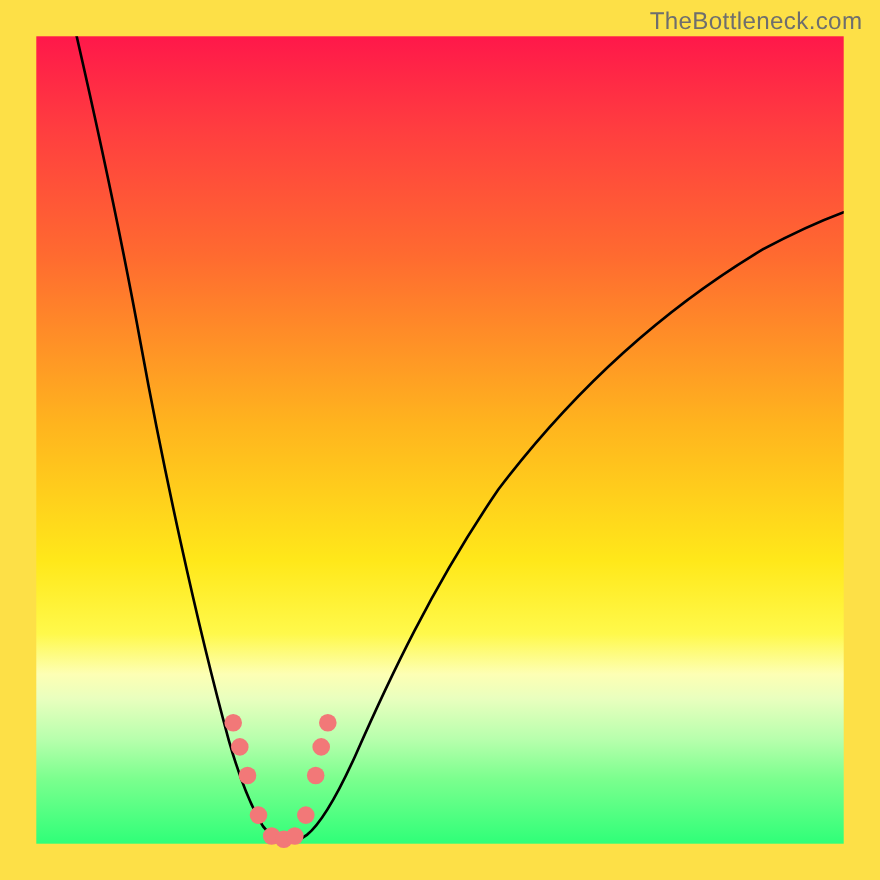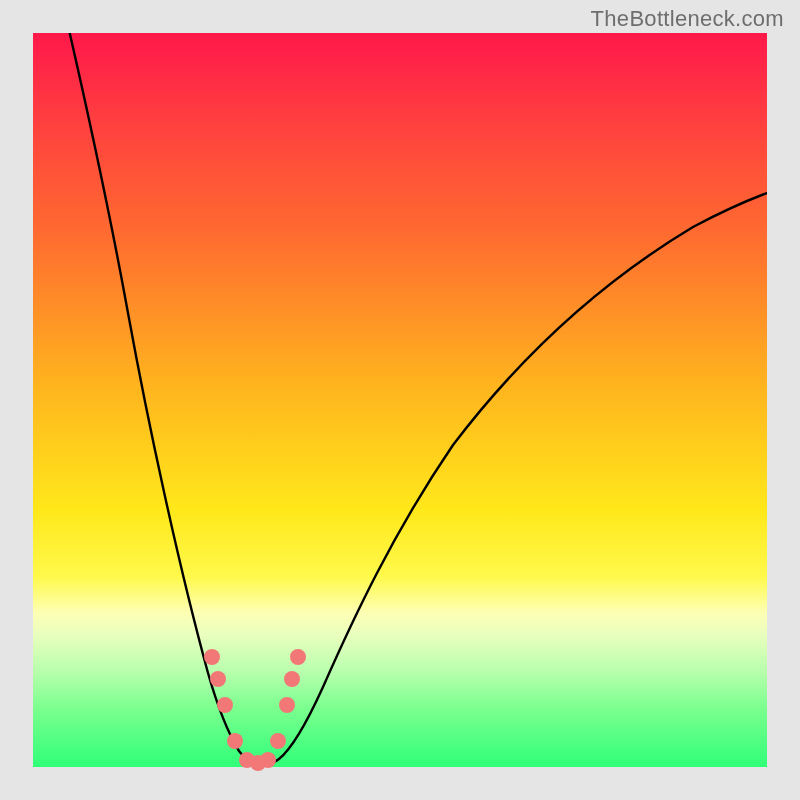--- a/index.html
+++ b/index.html
@@ -8,21 +8,21 @@
     width: 800px;
     height: 800px;
     background: #000;
     overflow: hidden;
     font-family: Arial, Helvetica, sans-serif;
   }
   .outer {
     position: relative;
     width: 800px;
     height: 800px;
-    background: #e5e5e5;
+    background: #fde047;
   }
   .watermark {
     position: absolute;
     top: 6px;
     right: 16px;
     color: #6e6e6e;
     font-size: 22px;
     font-weight: 500;
     letter-spacing: 0.3px;
     z-index: 20;

